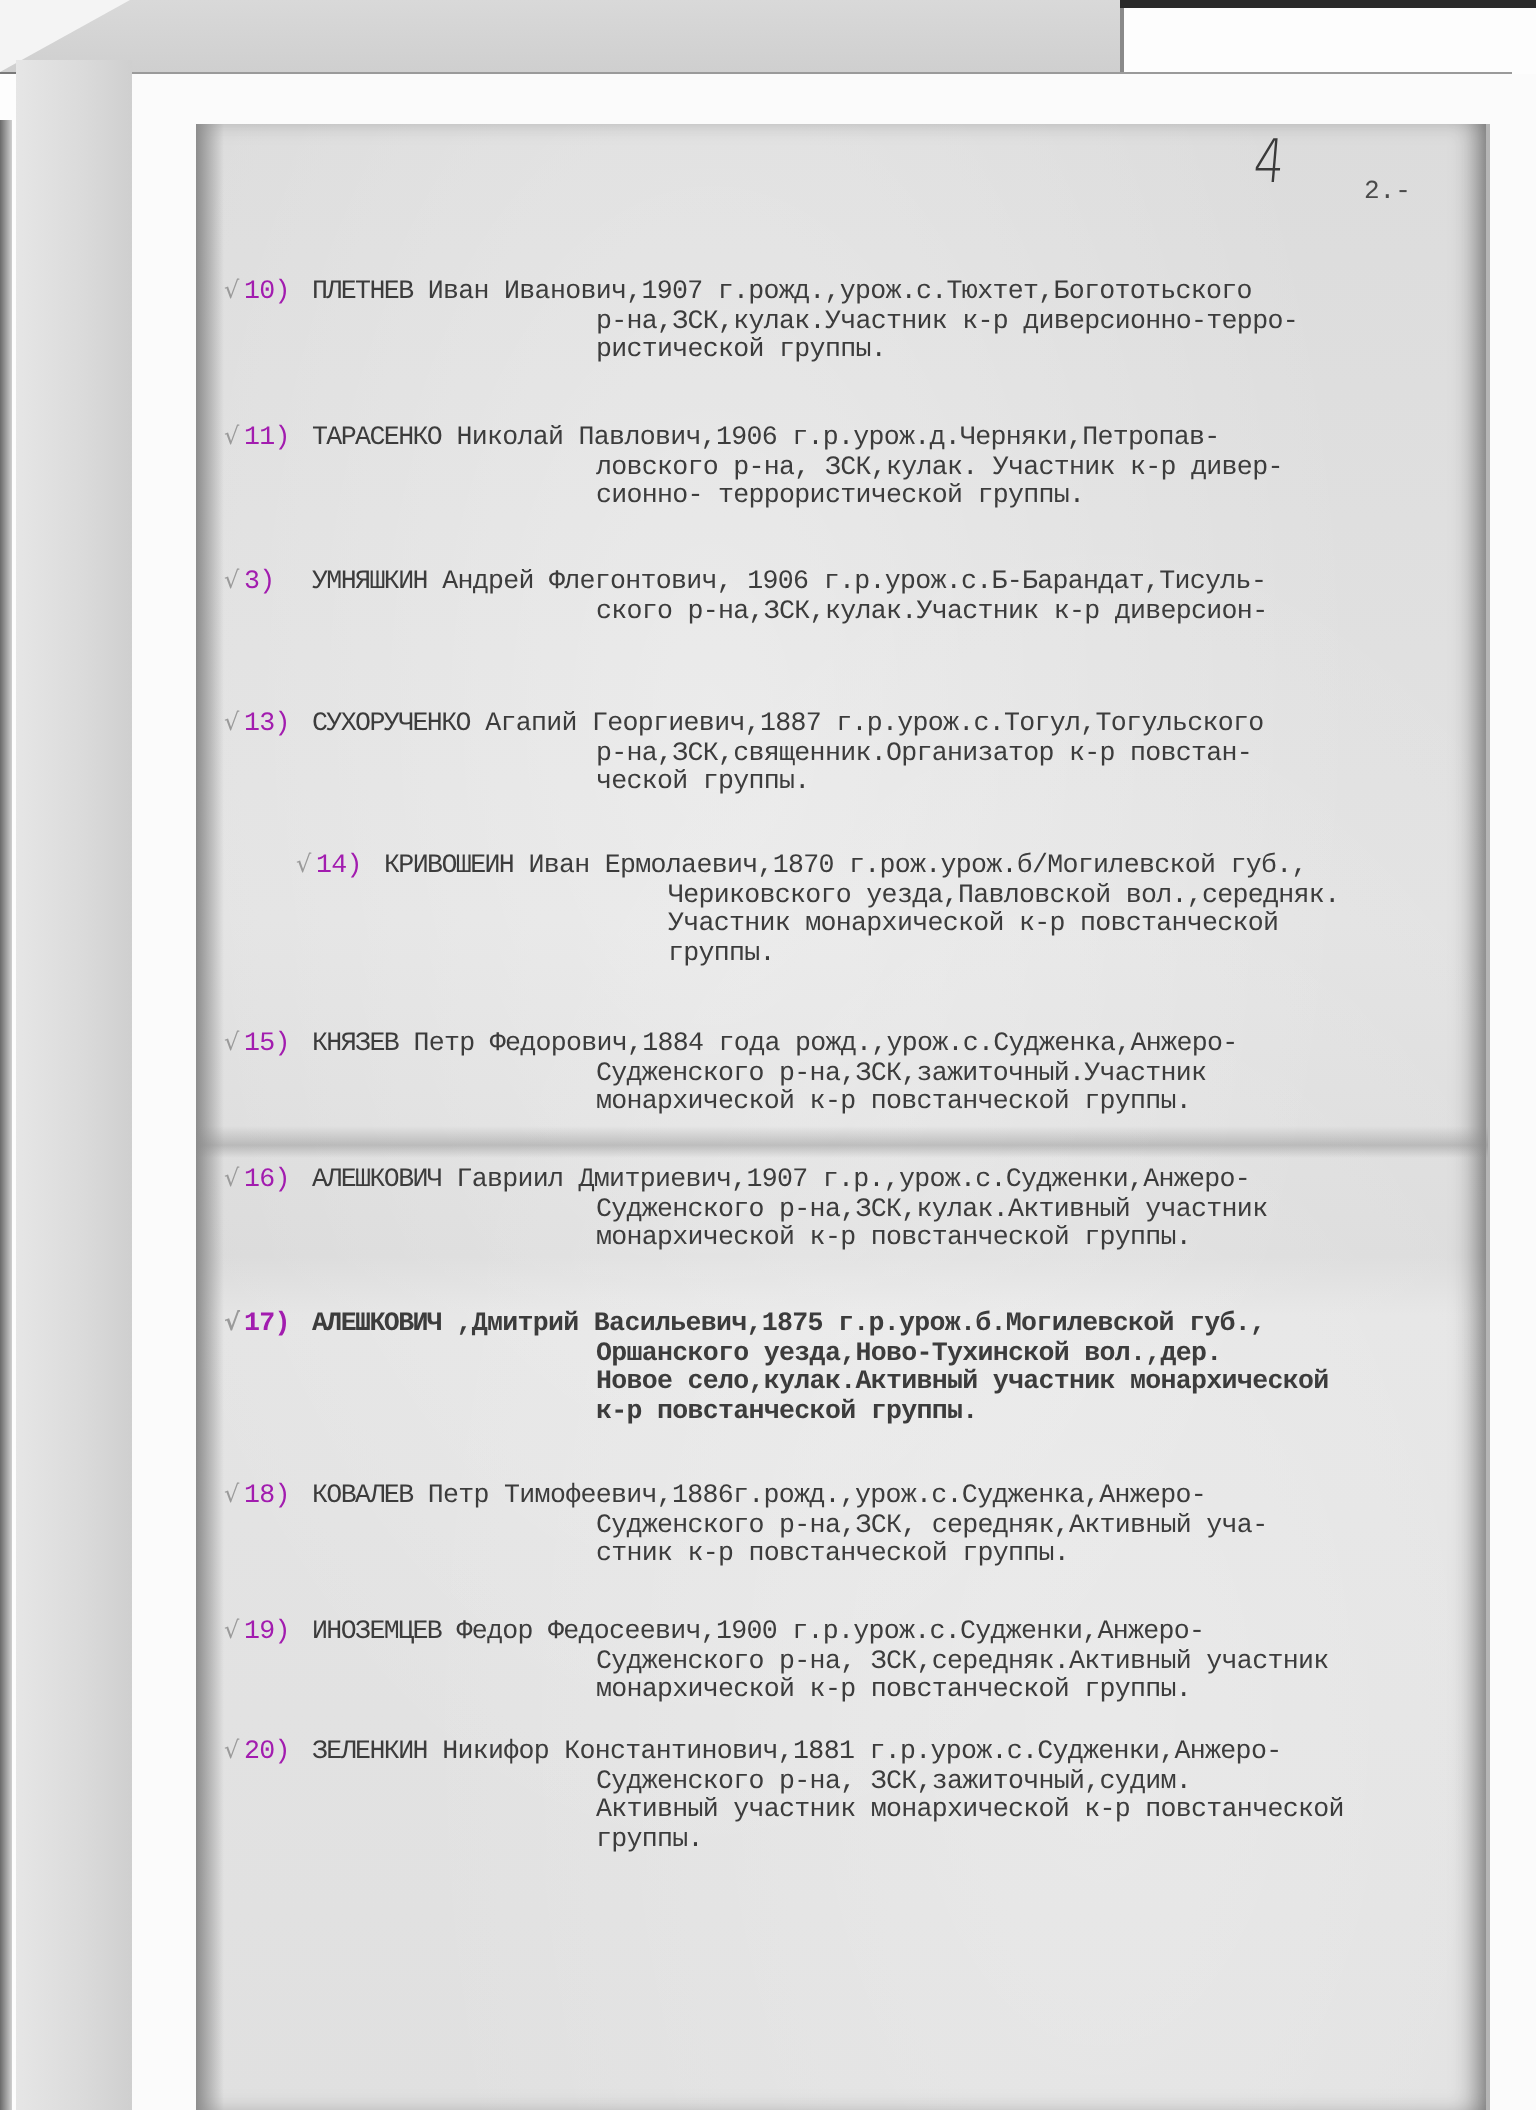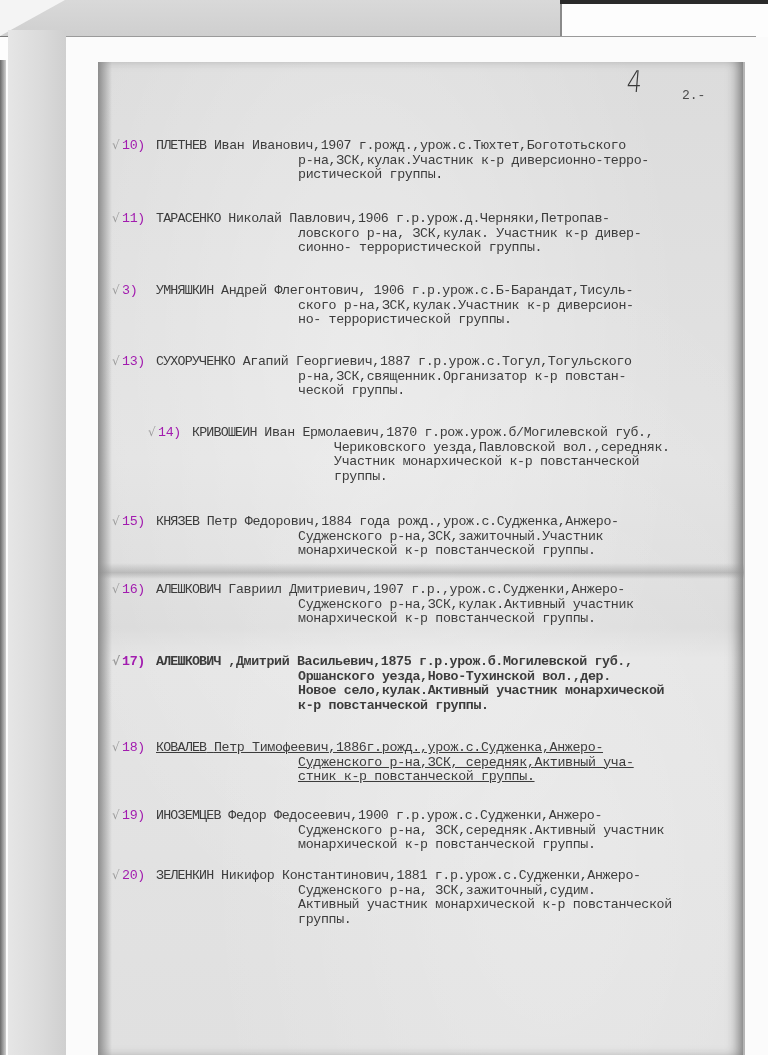--- a/index.html
+++ b/index.html
@@ -194,21 +194,20 @@
       <span class="check">√</span><span class="num">11)</span><span class="surname">ТАРАСЕНКО</span> <span>Николай Павлович,1906 г.р.урож.д.Черняки,Петропав-</span>
     </div>
   <div class="line indent">ловского р-на, ЗСК,кулак. Участник к-р дивер-</div>
       <div class="line indent">сионно- террористической группы.</div>
     </div>
     <div class="entry" style="top: 283px;">
     <div class="line">
       <span class="check">√</span><span class="num">3)</span><span class="surname">УМНЯШКИН</span> <span>Андрей Флегонтович, 1906 г.р.урож.с.Б-Барандат,Тисуль-</span>
     </div>
   <div class="line indent">ского р-на,ЗСК,кулак.Участник к-р диверсион-</div>
-      <div class="line indent">но- террористической группы.</div>
     </div>
     <div class="entry" style="top: 354px;">
     <div class="line">
       <span class="check">√</span><span class="num">13)</span><span class="surname">СУХОРУЧЕНКО</span> <span>Агапий Георгиевич,1887 г.р.урож.с.Тогул,Тогульского</span>
     </div>
   <div class="line indent">р-на,ЗСК,священник.Организатор к-р повстан-</div>
       <div class="line indent">ческой группы.</div>
     </div>
     <div class="entry" style="top: 425px; margin-left: 36px;">
     <div class="line">
@@ -233,21 +232,21 @@
       <div class="line indent">монархической к-р повстанческой группы.</div>
     </div>
     <div class="entry" style="top: 654px; font-weight: bold;">
     <div class="line">
       <span class="check">√</span><span class="num">17)</span><span class="surname">АЛЕШКОВИЧ</span> <span>,Дмитрий Васильевич,1875 г.р.урож.б.Могилевской губ.,</span>
     </div>
   <div class="line indent">Оршанского уезда,Ново-Тухинской вол.,дер.</div>
       <div class="line indent">Новое село,кулак.Активный участник монархической</div>
       <div class="line indent">к-р повстанческой группы.</div>
     </div>
-    <div class="entry" style="top: 740px; text-decoration: underline;">
+    <div class="entry" style="top: 740px;">
     <div class="line">
       <span class="check">√</span><span class="num">18)</span><span class="surname">КОВАЛЕВ</span> <span>Петр Тимофеевич,1886г.рожд.,урож.с.Судженка,Анжеро-</span>
     </div>
   <div class="line indent">Судженского р-на,ЗСК, середняк,Активный уча-</div>
       <div class="line indent">стник к-р повстанческой группы.</div>
     </div>
     <div class="entry" style="top: 808px;">
     <div class="line">
       <span class="check">√</span><span class="num">19)</span><span class="surname">ИНОЗЕМЦЕВ</span> <span>Федор Федосеевич,1900 г.р.урож.с.Судженки,Анжеро-</span>
     </div>

